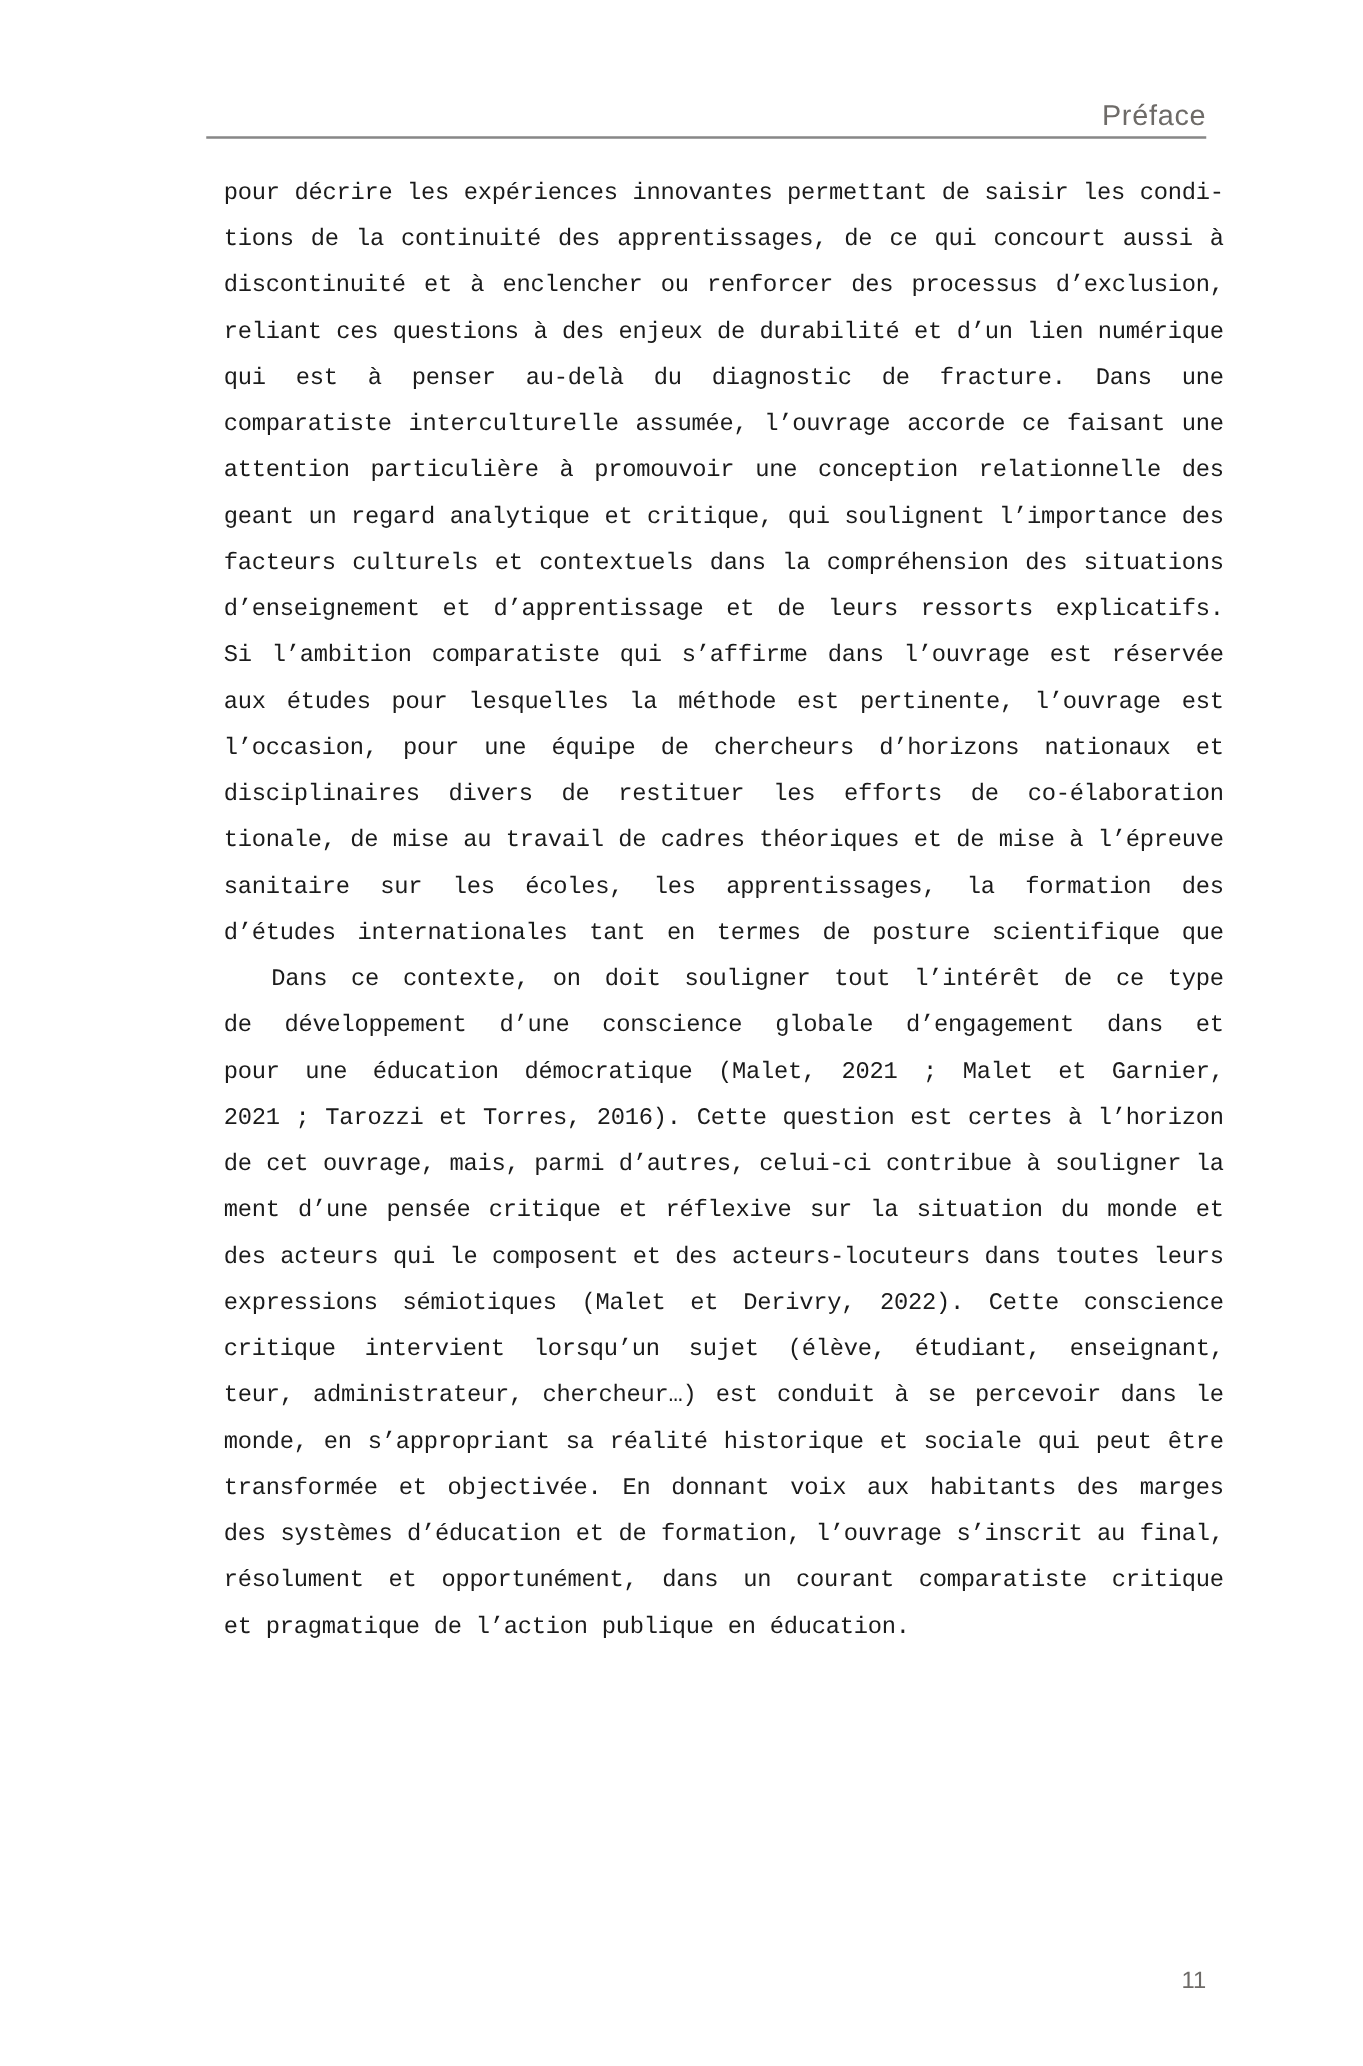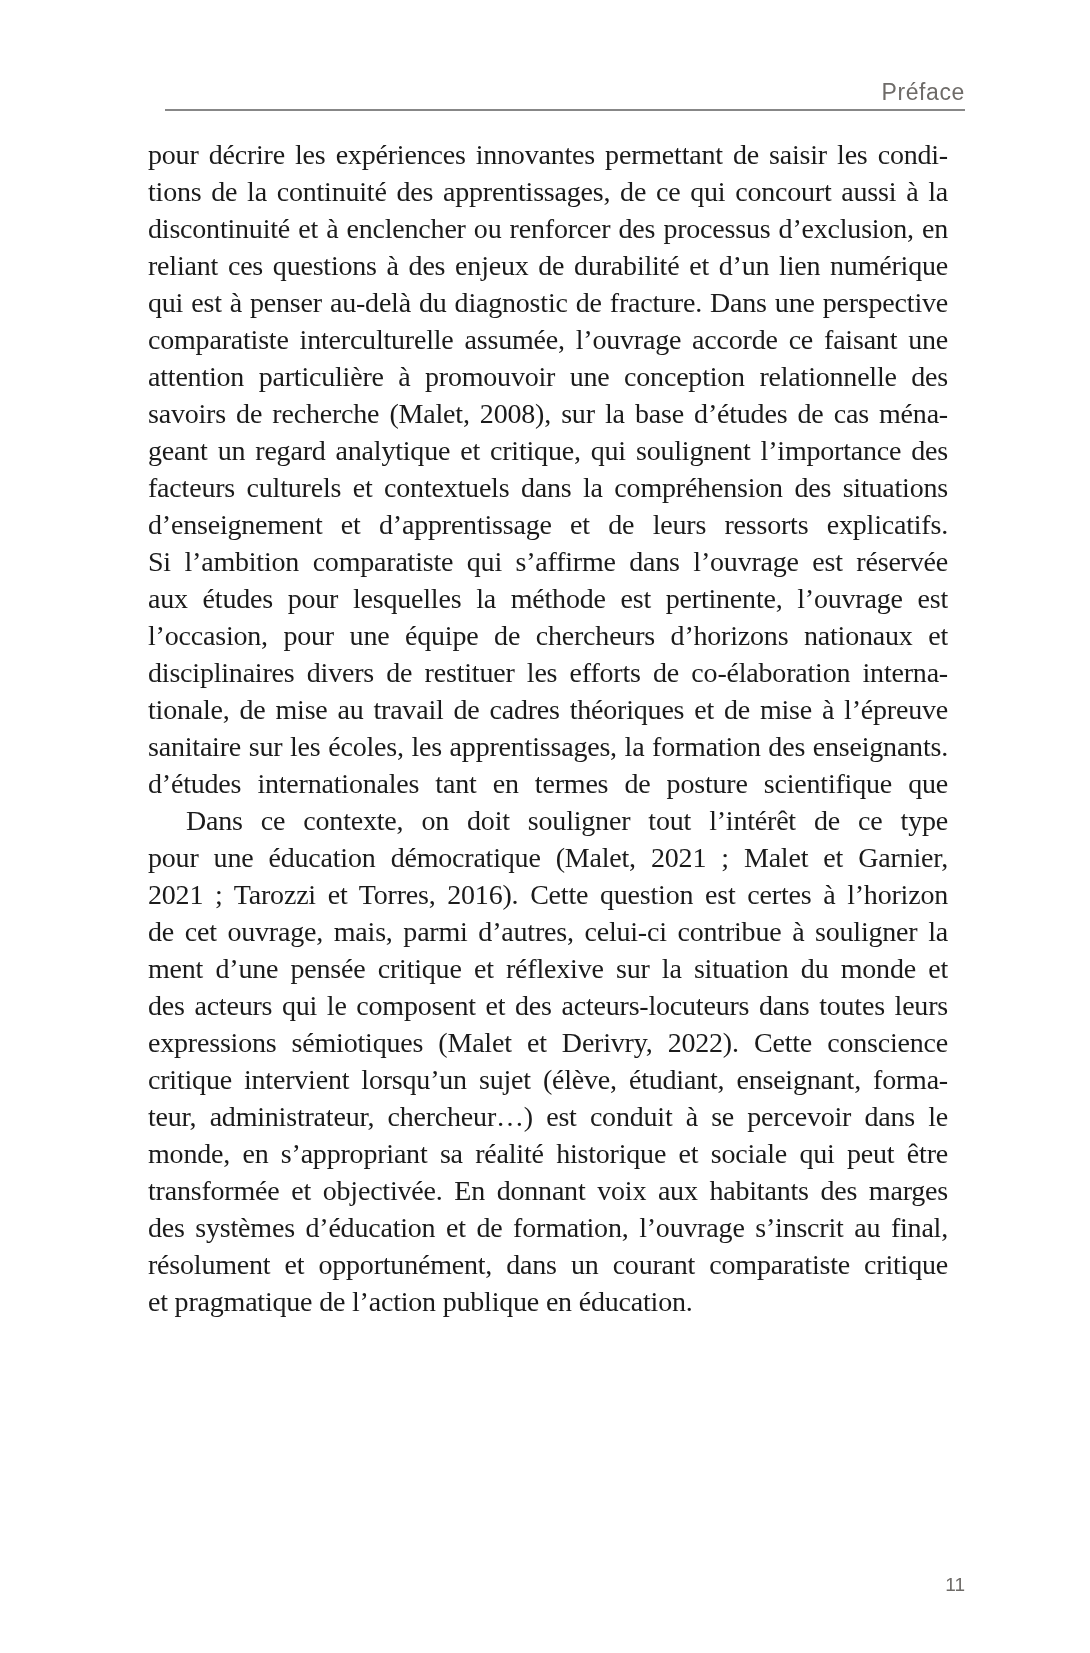--- a/index.html
+++ b/index.html
@@ -38,25 +38,26 @@
     position: absolute;
     top: 109px;
     left: 165px;
     width: 800px;
     height: 0;
     border-top: 2px solid var(--rule);
   }
   .text-block {
     position: absolute;
     top: 136px;
-    left: 148px;
+    left: 179px;
     width: 800px;
     color: var(--text);
-    font-size: 28px;
+    font-size: 19px;
     letter-spacing: -0.2px;
+    font-family: Liberation Mono, monospace;
   }
   .line {
     height: 37px;
     line-height: 37px;
     overflow: hidden;
     white-space: normal;
     text-align: justify;
     text-align-last: justify;
   }
   .line.no-justify-last {
@@ -87,32 +88,32 @@
   <div class="header-rule"></div>
 
   <main class="text-block">
       <div class="line">pour décrire les expériences innovantes permettant de saisir les condi-</div>
       <div class="line">tions de la continuité des apprentissages, de ce qui concourt aussi à la</div>
       <div class="line">discontinuité et à enclencher ou renforcer des processus d’exclusion, en</div>
       <div class="line">reliant ces questions à des enjeux de durabilité et d’un lien numérique</div>
       <div class="line">qui est à penser au-delà du diagnostic de fracture. Dans une perspective</div>
       <div class="line">comparatiste interculturelle assumée, l’ouvrage accorde ce faisant une</div>
       <div class="line">attention particulière à promouvoir une conception relationnelle des</div>
-      <div class="line">savoirs de recherche (Malet, 2008), sur la base d’études de cas ména-</div>
       <div class="line">geant un regard analytique et critique, qui soulignent l’importance des</div>
       <div class="line">facteurs culturels et contextuels dans la compréhension des situations</div>
       <div class="line">d’enseignement et d’apprentissage et de leurs ressorts explicatifs.</div>
       <div class="line">Si l’ambition comparatiste qui s’affirme dans l’ouvrage est réservée</div>
       <div class="line">aux études pour lesquelles la méthode est pertinente, l’ouvrage est</div>
       <div class="line">l’occasion, pour une équipe de chercheurs d’horizons nationaux et</div>
       <div class="line">disciplinaires divers de restituer les efforts de co-élaboration interna-</div>
       <div class="line">tionale, de mise au travail de cadres théoriques et de mise à l’épreuve</div>
       <div class="line">sanitaire sur les écoles, les apprentissages, la formation des enseignants.</div>
       <div class="line">d’études internationales tant en termes de posture scientifique que</div>
       <div class="line indent">Dans ce contexte, on doit souligner tout l’intérêt de ce type</div>
+      <div class="line">de développement d’une conscience globale d’engagement dans et</div>
       <div class="line">pour une éducation démocratique (Malet, 2021 ; Malet et Garnier,</div>
       <div class="line">2021 ; Tarozzi et Torres, 2016). Cette question est certes à l’horizon</div>
       <div class="line">de cet ouvrage, mais, parmi d’autres, celui-ci contribue à souligner la</div>
       <div class="line">ment d’une pensée critique et réflexive sur la situation du monde et</div>
       <div class="line">des acteurs qui le composent et des acteurs-locuteurs dans toutes leurs</div>
       <div class="line">expressions sémiotiques (Malet et Derivry, 2022). Cette conscience</div>
       <div class="line">critique intervient lorsqu’un sujet (élève, étudiant, enseignant, forma-</div>
       <div class="line">teur, administrateur, chercheur…) est conduit à se percevoir dans le</div>
       <div class="line">monde, en s’appropriant sa réalité historique et sociale qui peut être</div>
       <div class="line">transformée et objectivée. En donnant voix aux habitants des marges</div>

